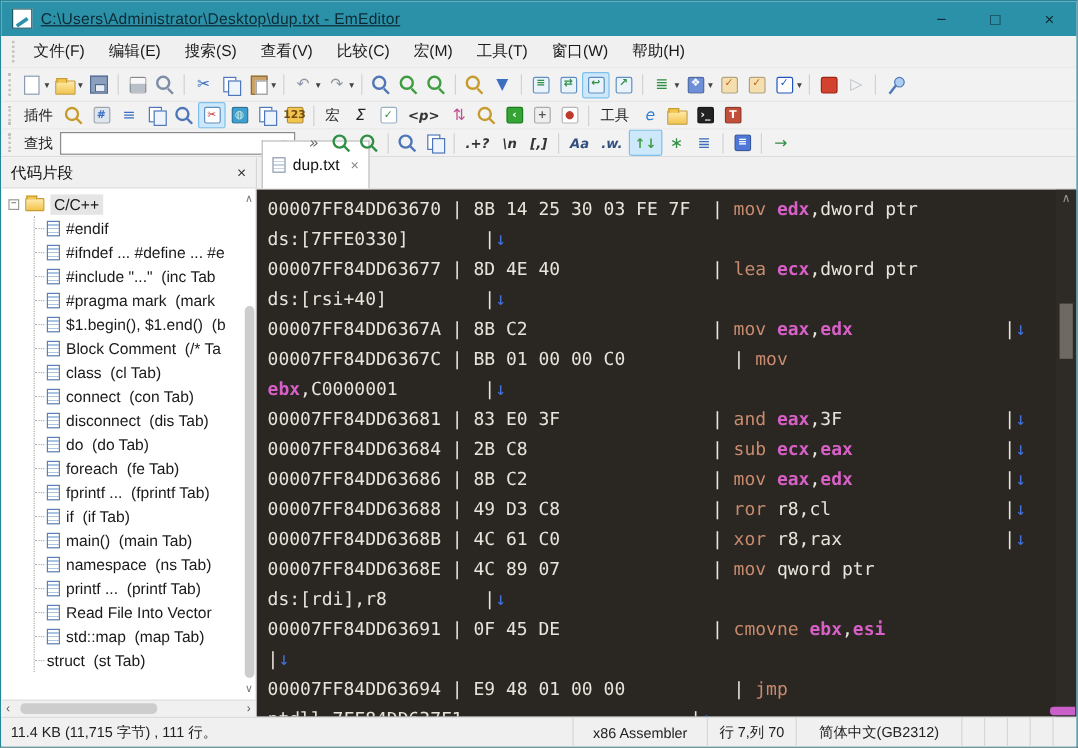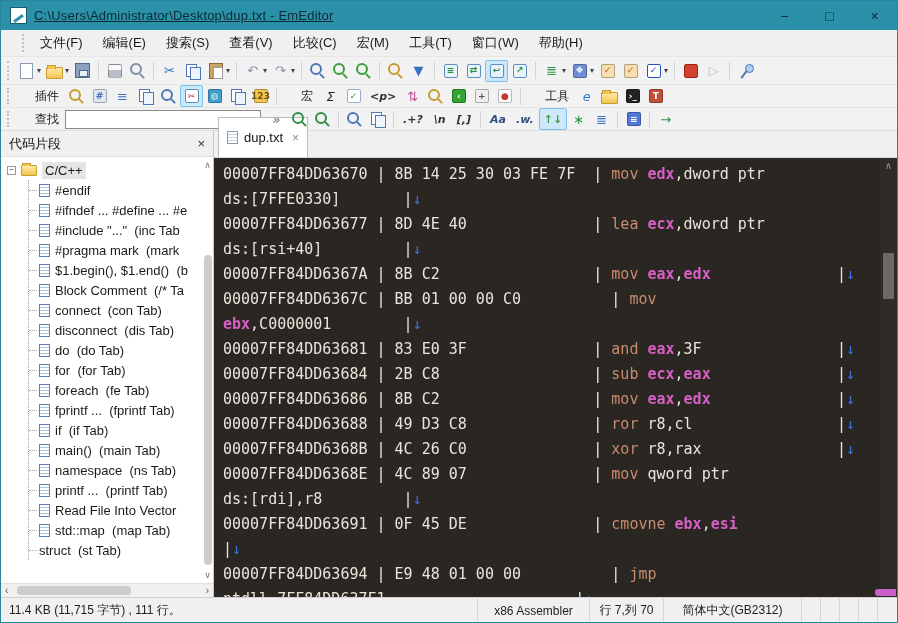--- a/index.html
+++ b/index.html
@@ -9,30 +9,30 @@
        overflow:hidden;}
   
   #titlebar{height:29px;background:#2b91a8;display:flex;align-items:center;color:#0c2a33;}
   #app-icon{width:17px;height:17px;margin:0 7px 0 9px;background:#fff;border:1px solid #1b5a68;position:relative;}
   #app-icon::after{content:"";position:absolute;left:2px;top:9px;width:11px;height:3px;background:#2b91a8;transform:rotate(-35deg);}
   #title-text{font-size:13px;letter-spacing:.2px;text-decoration:underline;}
   #win-controls{margin-left:auto;display:flex;height:100%;}
   .wbtn{width:45px;height:100%;display:flex;align-items:center;justify-content:center;
         font-size:14px;color:#0c2a33;}
   
-  #menubar{height:27px;background:#f0f0f0;display:flex;align-items:center;font-size:13px;color:#1a1a1a;border-bottom:1px solid #e6e6e6;padding-left:18px;}
+  #menubar{height:27px;background:#f0f0f0;display:flex;align-items:center;font-size:13px;color:#1a1a1a;border-bottom:1px solid #e6e6e6;padding-left:6px;}
   .menu-item{padding:4px 10px;}
   .grip{width:5px;height:70%;border-left:2px dotted #c0c0c0;margin:0 3px;}
   
   .toolbar{display:flex;align-items:center;background:#f2f2f2;overflow:hidden;padding-left:3px;}
   #toolbar-main{height:28px;border-bottom:1px solid #e6e6e6;}
   #toolbar-plugins{height:23px;border-bottom:1px solid #e6e6e6;}
   #findbar{height:23px;border-bottom:1px solid #dcdcdc;}
   .tsep{width:1px;height:17px;background:#d2d2d2;margin:0 4px;flex:none;}
-  .bar-label{font-size:12px;color:#222;margin:0 6px 0 20px;flex:none;}
+  .bar-label{font-size:12px;color:#222;margin:0 6px 0 5px;flex:none;}
   .tbtn{display:inline-flex;align-items:center;padding:1px 1px;border:1px solid transparent;border-radius:2px;flex:none;}
   .tbtn.on{background:#cde8fb;border-color:#7fc0ea;}
   .dd{font-size:8px;color:#444;margin-left:1px;}
   .ic{position:relative;width:19px;height:18px;display:inline-flex;align-items:center;justify-content:center;
       font-family:"DejaVu Sans",sans-serif;font-size:13px;line-height:1;}
   .ic.wide{width:auto;min-width:20px;padding:0 3px;font-size:11px;font-weight:bold;}
   
   .k-page::before{content:"";width:11px;height:14px;background:#fff;border:1px solid #8a9ab0;}
   .k-folder::before{content:"";width:15px;height:10px;background:linear-gradient(#ffe9a8,#f3c54f);border:1px solid #c79c2e;margin-top:4px;border-radius:1px;}
   .k-folder::after{content:"";position:absolute;top:3px;left:2px;width:7px;height:3px;background:#f3c54f;border:1px solid #c79c2e;border-bottom:none;}
@@ -415,24 +415,24 @@
           <span class="folder-ic"></span>
           <span class="root-label">C/C++</span>
         </div>
         <div class="kids" id="tree-kids">
             <div class="trow kid"><span class="snip-ic"></span><span>#endif</span></div>
             <div class="trow kid"><span class="snip-ic"></span><span>#ifndef ... #define ... #e</span></div>
             <div class="trow kid"><span class="snip-ic"></span><span>#include "..."  (inc Tab</span></div>
             <div class="trow kid"><span class="snip-ic"></span><span>#pragma mark  (mark</span></div>
             <div class="trow kid"><span class="snip-ic"></span><span>$1.begin(), $1.end()  (b</span></div>
             <div class="trow kid"><span class="snip-ic"></span><span>Block Comment  (/* Ta</span></div>
+            <div class="trow kid"><span class="snip-ic"></span><span>class  (cl Tab)</span></div>
             <div class="trow kid"><span class="snip-ic"></span><span>connect  (con Tab)</span></div>
             <div class="trow kid"><span class="snip-ic"></span><span>disconnect  (dis Tab)</span></div>
             <div class="trow kid"><span class="snip-ic"></span><span>do  (do Tab)</span></div>
-            <div class="trow kid"><span class="snip-ic"></span><span>for  (for Tab)</span></div>
             <div class="trow kid"><span class="snip-ic"></span><span>foreach  (fe Tab)</span></div>
             <div class="trow kid"><span class="snip-ic"></span><span>fprintf ...  (fprintf Tab)</span></div>
             <div class="trow kid"><span class="snip-ic"></span><span>if  (if Tab)</span></div>
             <div class="trow kid"><span class="snip-ic"></span><span>main()  (main Tab)</span></div>
             <div class="trow kid"><span class="snip-ic"></span><span>namespace  (ns Tab)</span></div>
             <div class="trow kid"><span class="snip-ic"></span><span>printf ...  (printf Tab)</span></div>
             <div class="trow kid"><span class="snip-ic"></span><span>Read File Into Vector</span></div>
             <div class="trow kid"><span class="snip-ic"></span><span>std::map  (map Tab)</span></div>
             <div class="trow kid"><span>struct  (st Tab)</span></div>
           </div>
@@ -463,21 +463,21 @@
             <div class="line"><span class="t-d">ds:[7FFE0330]       |</span><span class="t-b">↓</span></div>
             <div class="line"><span class="t-d">00007FF84DD63677 | 8D 4E 40              </span><span class="t-d">| </span><span class="t-m">lea </span><span class="t-r">ecx</span><span class="t-d">,dword ptr</span></div>
             <div class="line"><span class="t-d">ds:[rsi+40]         |</span><span class="t-b">↓</span></div>
             <div class="line"><span class="t-d">00007FF84DD6367A | 8B C2                 </span><span class="t-d">| </span><span class="t-m">mov </span><span class="t-r">eax</span><span class="t-d">,</span><span class="t-r">edx</span><span class="rarr"><span class="t-d">|</span><span class="t-b">↓</span></span></div>
             <div class="line"><span class="t-d">00007FF84DD6367C | BB 01 00 00 C0          </span><span class="t-d">| </span><span class="t-m">mov</span></div>
             <div class="line"><span class="t-r">ebx</span><span class="t-d">,C0000001        |</span><span class="t-b">↓</span></div>
             <div class="line"><span class="t-d">00007FF84DD63681 | 83 E0 3F              </span><span class="t-d">| </span><span class="t-m">and </span><span class="t-r">eax</span><span class="t-d">,3F</span><span class="rarr"><span class="t-d">|</span><span class="t-b">↓</span></span></div>
             <div class="line"><span class="t-d">00007FF84DD63684 | 2B C8                 </span><span class="t-d">| </span><span class="t-m">sub </span><span class="t-r">ecx</span><span class="t-d">,</span><span class="t-r">eax</span><span class="rarr"><span class="t-d">|</span><span class="t-b">↓</span></span></div>
             <div class="line"><span class="t-d">00007FF84DD63686 | 8B C2                 </span><span class="t-d">| </span><span class="t-m">mov </span><span class="t-r">eax</span><span class="t-d">,</span><span class="t-r">edx</span><span class="rarr"><span class="t-d">|</span><span class="t-b">↓</span></span></div>
             <div class="line"><span class="t-d">00007FF84DD63688 | 49 D3 C8              </span><span class="t-d">| </span><span class="t-m">ror </span><span class="t-d">r8,cl</span><span class="rarr"><span class="t-d">|</span><span class="t-b">↓</span></span></div>
-            <div class="line"><span class="t-d">00007FF84DD6368B | 4C 26 C0              </span><span class="t-d">| </span><span class="t-m">xor </span><span class="t-d">r8,rax</span><span class="rarr"><span class="t-d">|</span><span class="t-b">↓</span></span></div>
+            <div class="line"><span class="t-d">00007FF84DD6368B | 4C 61 C0              </span><span class="t-d">| </span><span class="t-m">xor </span><span class="t-d">r8,rax</span><span class="rarr"><span class="t-d">|</span><span class="t-b">↓</span></span></div>
             <div class="line"><span class="t-d">00007FF84DD6368E | 4C 89 07              </span><span class="t-d">| </span><span class="t-m">mov </span><span class="t-d">qword ptr</span></div>
             <div class="line"><span class="t-d">ds:[rdi],r8         |</span><span class="t-b">↓</span></div>
             <div class="line"><span class="t-d">00007FF84DD63691 | 0F 45 DE              </span><span class="t-d">| </span><span class="t-m">cmovne </span><span class="t-r">ebx</span><span class="t-d">,</span><span class="t-r">esi</span></div>
             <div class="line"><span class="t-d">|</span><span class="t-b">↓</span></div>
             <div class="line"><span class="t-d">00007FF84DD63694 | E9 48 01 00 00          </span><span class="t-d">| </span><span class="t-m">jmp</span></div>
             <div class="line"><span class="t-d">ntdll.7FF84DD637F1                     |</span><span class="t-b">↓</span></div>
           </div>
         <div id="ed-vscroll">
           <div id="ed-chev-up">∧</div>
           <div id="ed-vthumb"></div>

